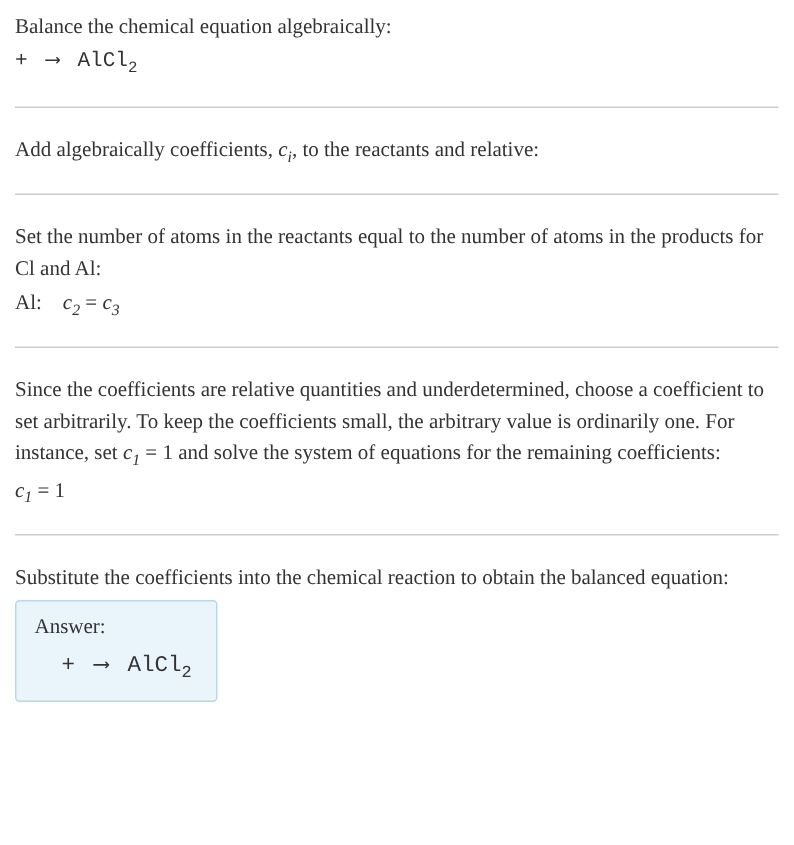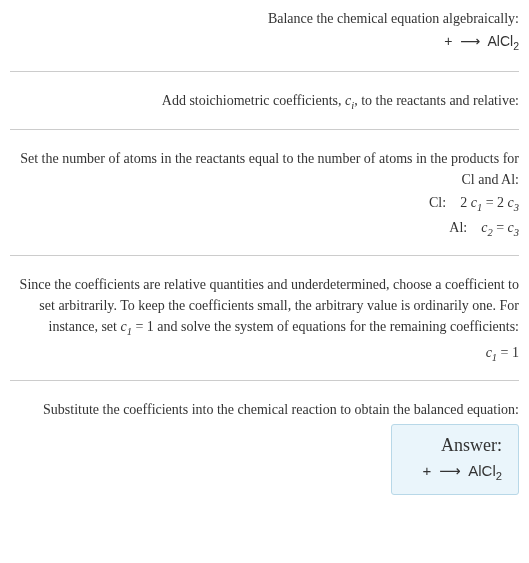--- a/index.html
+++ b/index.html
@@ -12,31 +12,30 @@
       font-size: 14px;
       color: #333;
       background: #fff;
       padding: 8px 10px;
       width: 529px;
     }
     .section {
       margin-bottom: 18px;
       padding-bottom: 14px;
       border-bottom: 1px solid #ccc;
-      text-align: right;
     }
     .section:last-of-type {
       border-bottom: none;
     }
     .line {
       line-height: 1.5;
       margin-bottom: 2px;
     }
     .reaction {
-      font-family: Liberation Sans, sans-serif;
+      font-family: Liberation Mono, monospace;
     }
     .arrow {
       display: inline-block;
       margin: 0 4px;
     }
     sub {
       font-size: 0.75em;
       vertical-align: sub;
     }
     .italic {
@@ -47,21 +46,21 @@
     }
     .answer-box {
       display: inline-block;
       background: #eaf5fb;
       border: 1px solid #b8d8e8;
       border-radius: 3px;
       padding: 10px 16px 12px 12px;
       margin-top: 2px;
     }
     .answer-label {
-      font-size: 18px;
+      font-size: 14px;
       margin-bottom: 6px;
     }
     .answer-reaction {
       font-size: 15px;
       padding-left: 18px;
     }
   </style>
 </head>
 <body>
 
@@ -69,31 +68,26 @@
   <div class="line">Balance the chemical equation algebraically:</div>
   <div class="line reaction">
     <span> + </span>
     <span class="arrow">⟶</span>
     <span><span>AlCl</span><sub>2</sub></span>
   </div>
 </div>
 
 <div class="section">
   <div class="line">
-    <span>Add stoichiometric coefficients, </span><span class="italic"><span>c</span><sub>i</sub></span><span>, to the reactants and relative:</span>
+    <span>Add algebraically coefficients, </span><span class="italic"><span>c</span><sub>i</sub></span><span>, to the reactants and relative:</span>
   </div>
 </div>
 
 <div class="section">
   <div class="line">Set the number of atoms in the reactants equal to the number of atoms in the products for Cl and Al:</div>
-  <div class="eq-row">
-    <span>Cl:</span>
-    <span>&nbsp;&nbsp;</span>
-    <span>2 </span><span class="italic"><span>c</span><sub>1</sub></span><span> = 2 </span><span class="italic"><span>c</span><sub>3</sub></span>
-  </div>
   <div class="eq-row">
     <span>Al:</span>
     <span>&nbsp;&nbsp;</span>
     <span class="italic"><span>c</span><sub>2</sub></span><span> = </span><span class="italic"><span>c</span><sub>3</sub></span>
   </div>
 </div>
 
 <div class="section">
   <div class="line">
     <span>Since the coefficients are relative quantities and underdetermined, choose a coefficient to set arbitrarily. To keep the coefficients small, the arbitrary value is ordinarily one. For instance, set </span><span class="italic"><span>c</span><sub>1</sub></span><span> = 1 and solve the system of equations for the remaining coefficients:</span>

